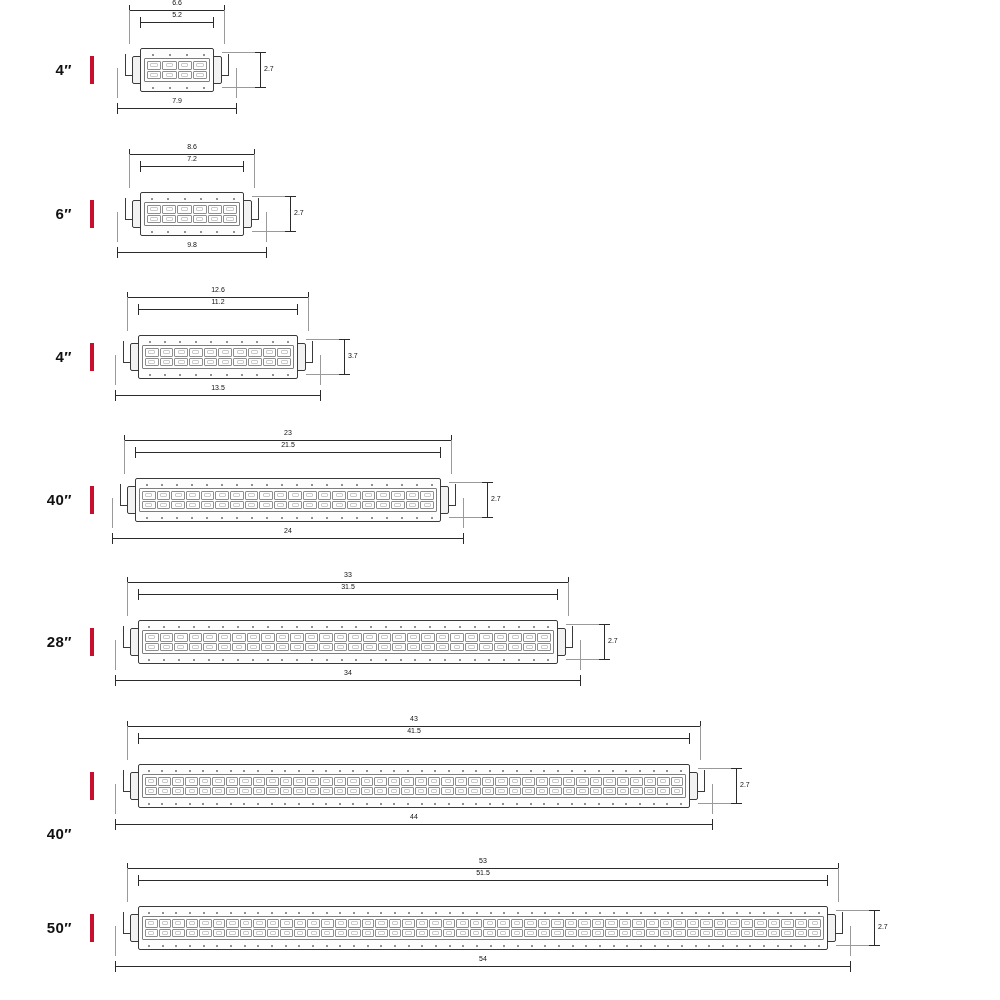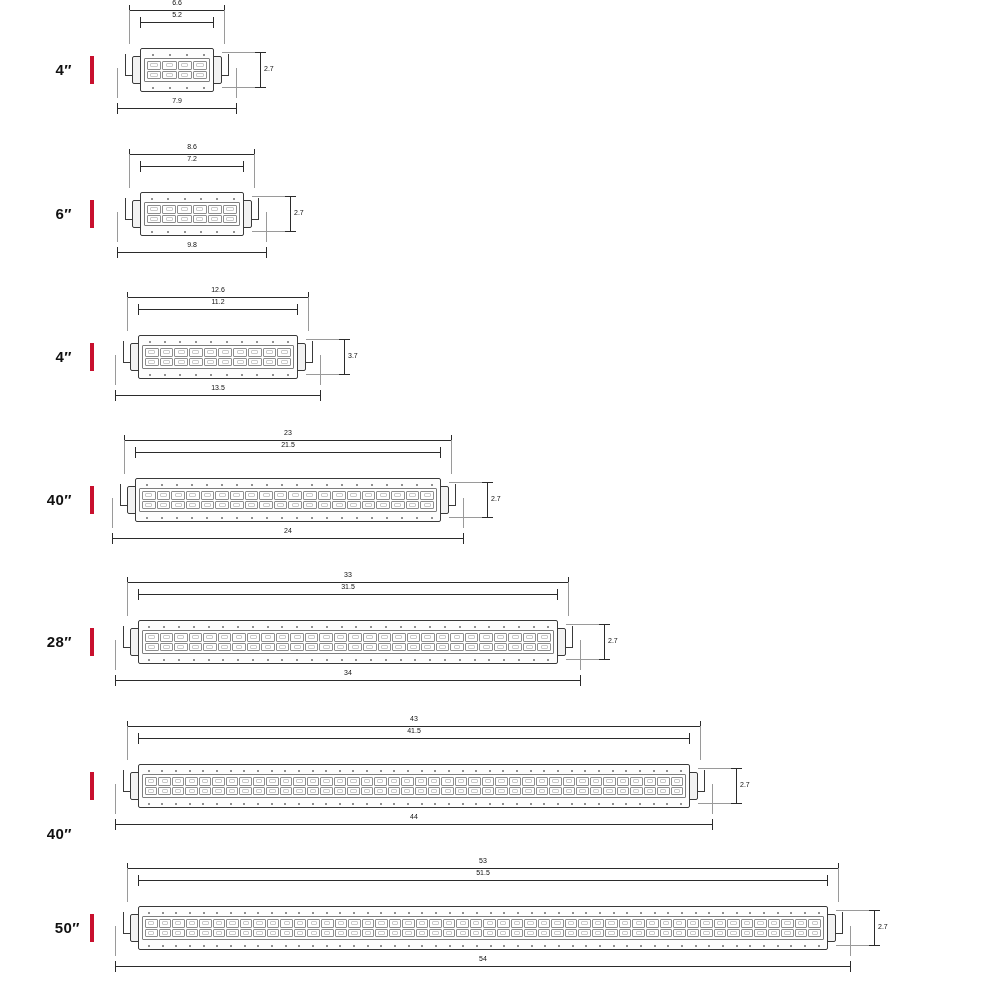--- a/index.html
+++ b/index.html
@@ -751,21 +751,21 @@
       <div class="dim-line" style="left: 698px; top: 46px; width: 38px; background: rgb(154, 154, 154);"></div>
       <div class="dim-line" style="left: 698px; top: 81px; width: 38px; background: rgb(154, 154, 154);"></div>
       <div class="dim-v" style="left: 736px; top: 46px; width: 26px; height: 36px;">
         <div class="dim-vline" style="left: 0px; top: 0px; height: 36px;"></div>
         <div class="dim-vtick" style="left: -5px; top: 0px; width: 11px;"></div>
         <div class="dim-vtick" style="left: -5px; top: 35px; width: 11px;"></div>
         <div class="dim-vtext" style="left: 4px; top: 13px;">2.7</div>
       </div>
     </div>
     <div class="row" style="top: 862px; height: 140px;">
-      <div class="size-label" style="left: 20px; top: 57px;">50″</div>
+      <div class="size-label" style="left: 12px; top: 57px;">50″</div>
       <div class="size-rule" style="left: 90px; top: 52px; height: 28px; background: rgb(200, 16, 46);"></div>
       <div class="dim" style="left: 127px; top: 6px; width: 712px; height: 10px;">
         <div class="dim-line" style="width: 712px;"></div>
         <div class="dim-tick" style="left: 0px; top: -5px; height: 11px;"></div>
         <div class="dim-tick" style="left: 711px; top: -5px; height: 11px;"></div>
         <div class="dim-text" style="left: 0px; top: -11px; width: 712px;">53</div>
       </div>
       <div class="dim-tick" style="left: 127px; top: 6px; height: 34px; background: rgb(154, 154, 154);"></div>
       <div class="dim-tick" style="left: 838px; top: 6px; height: 34px; background: rgb(154, 154, 154);"></div>
       <div class="dim" style="left: 138px; top: 18px; width: 690px; height: 10px;">

